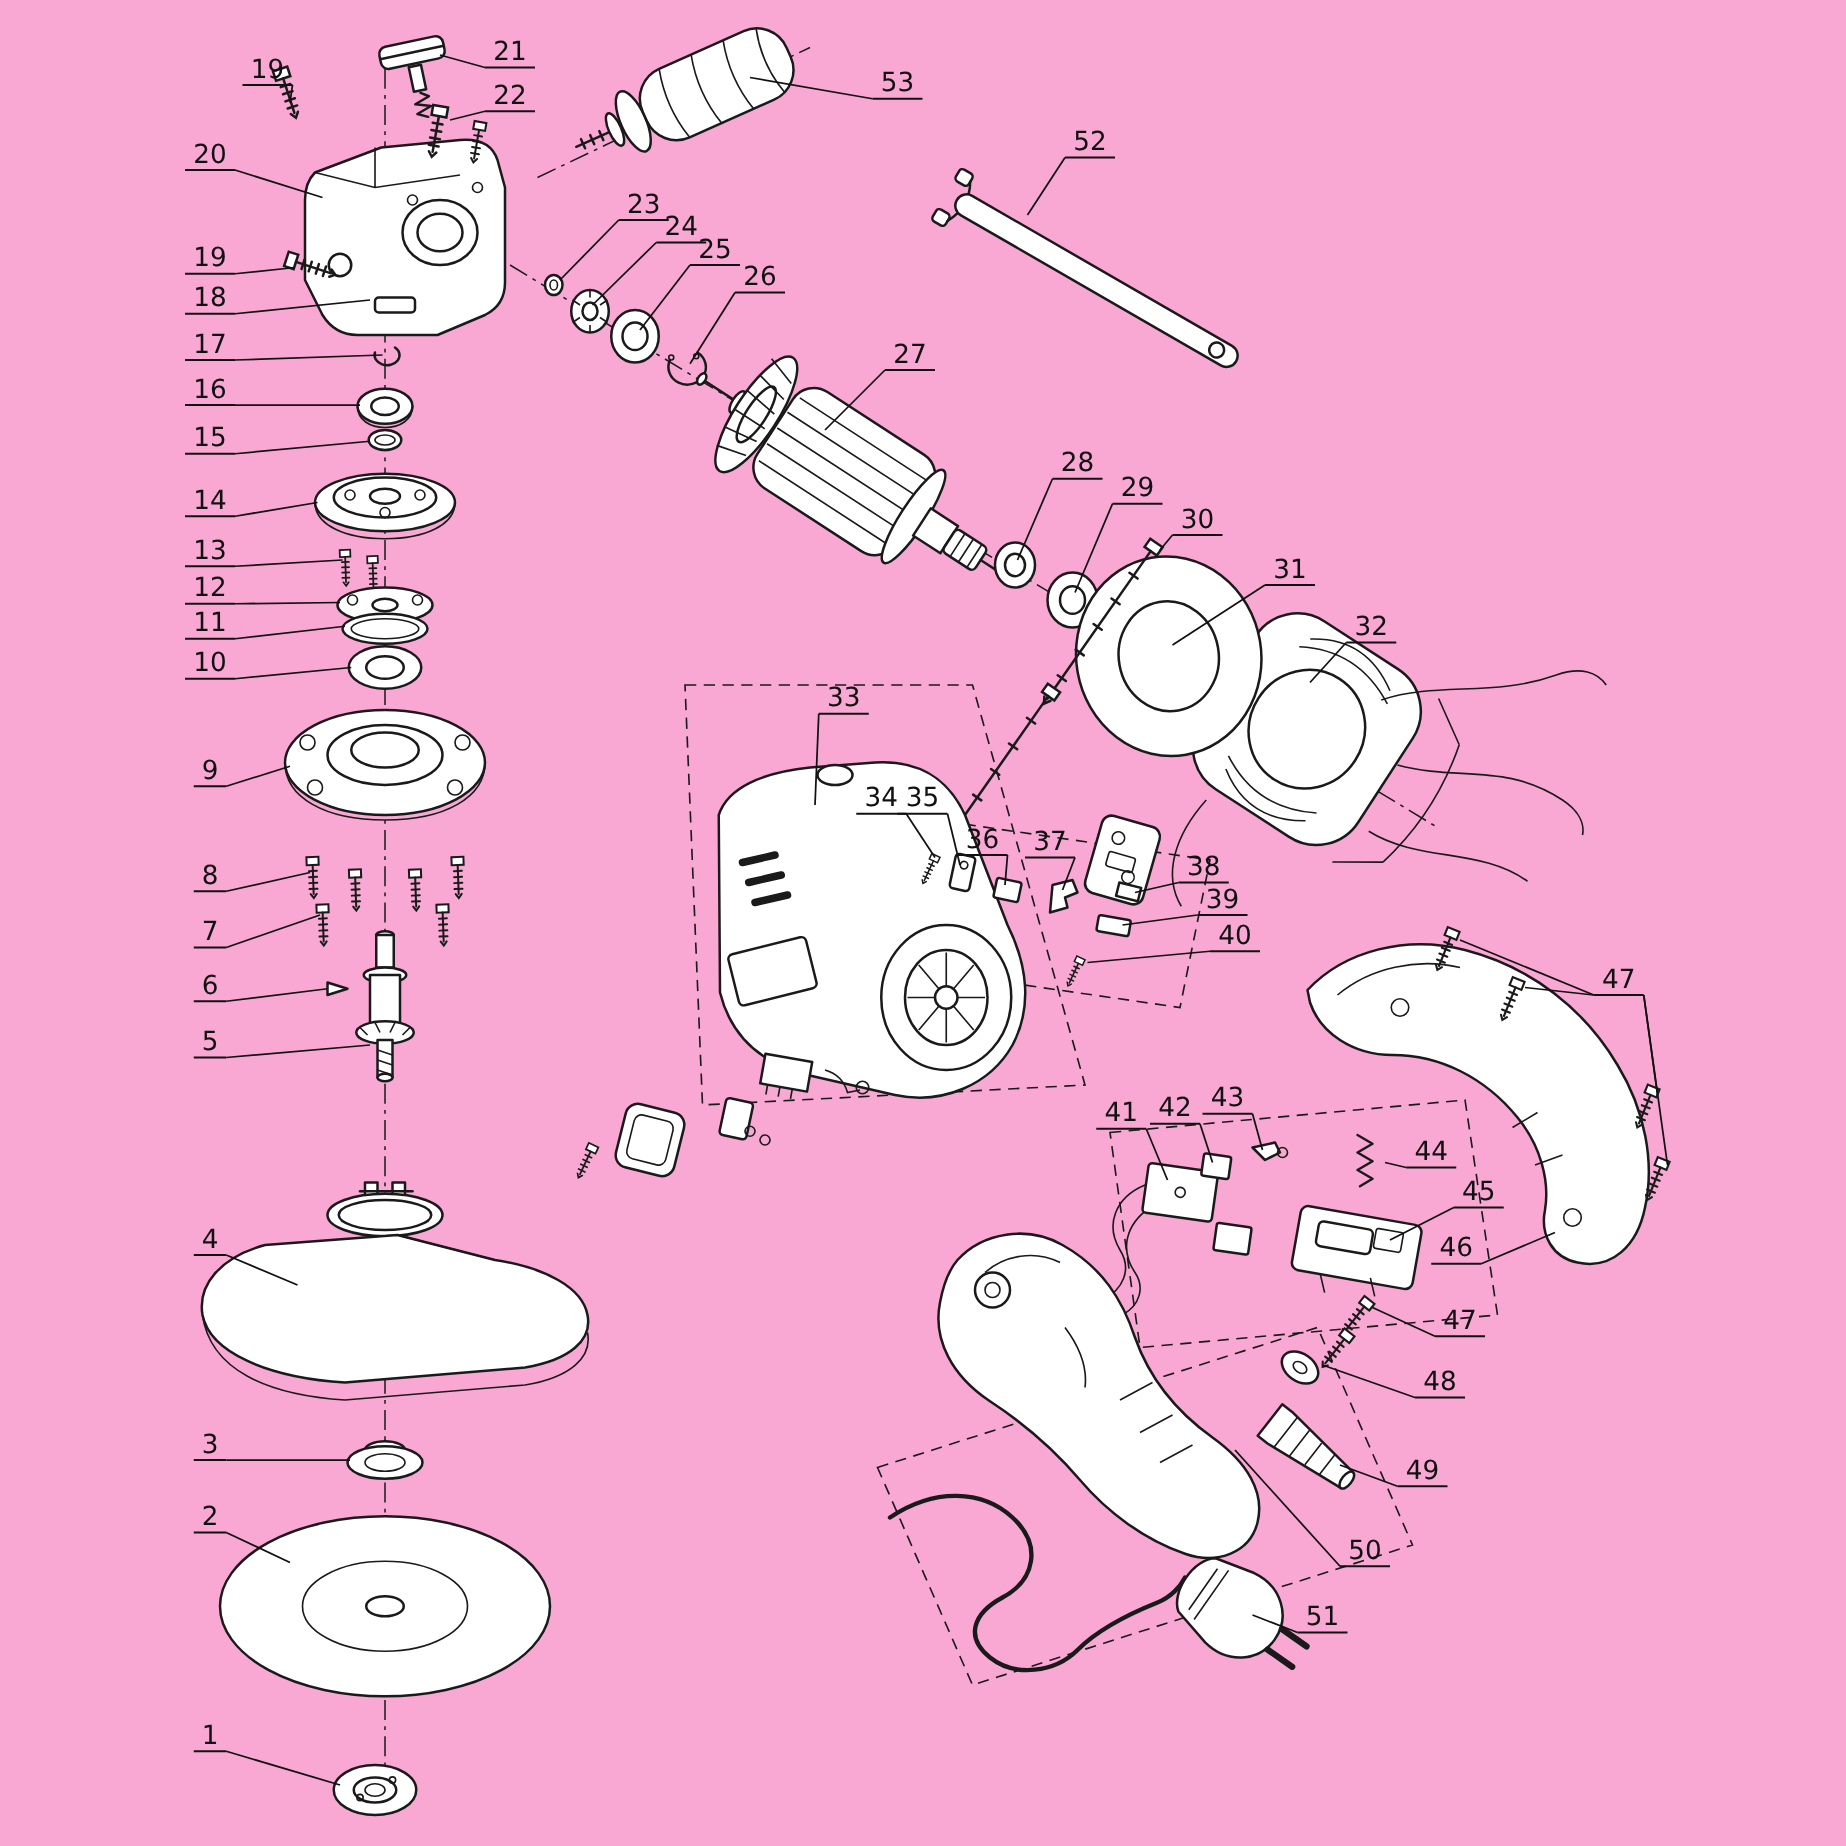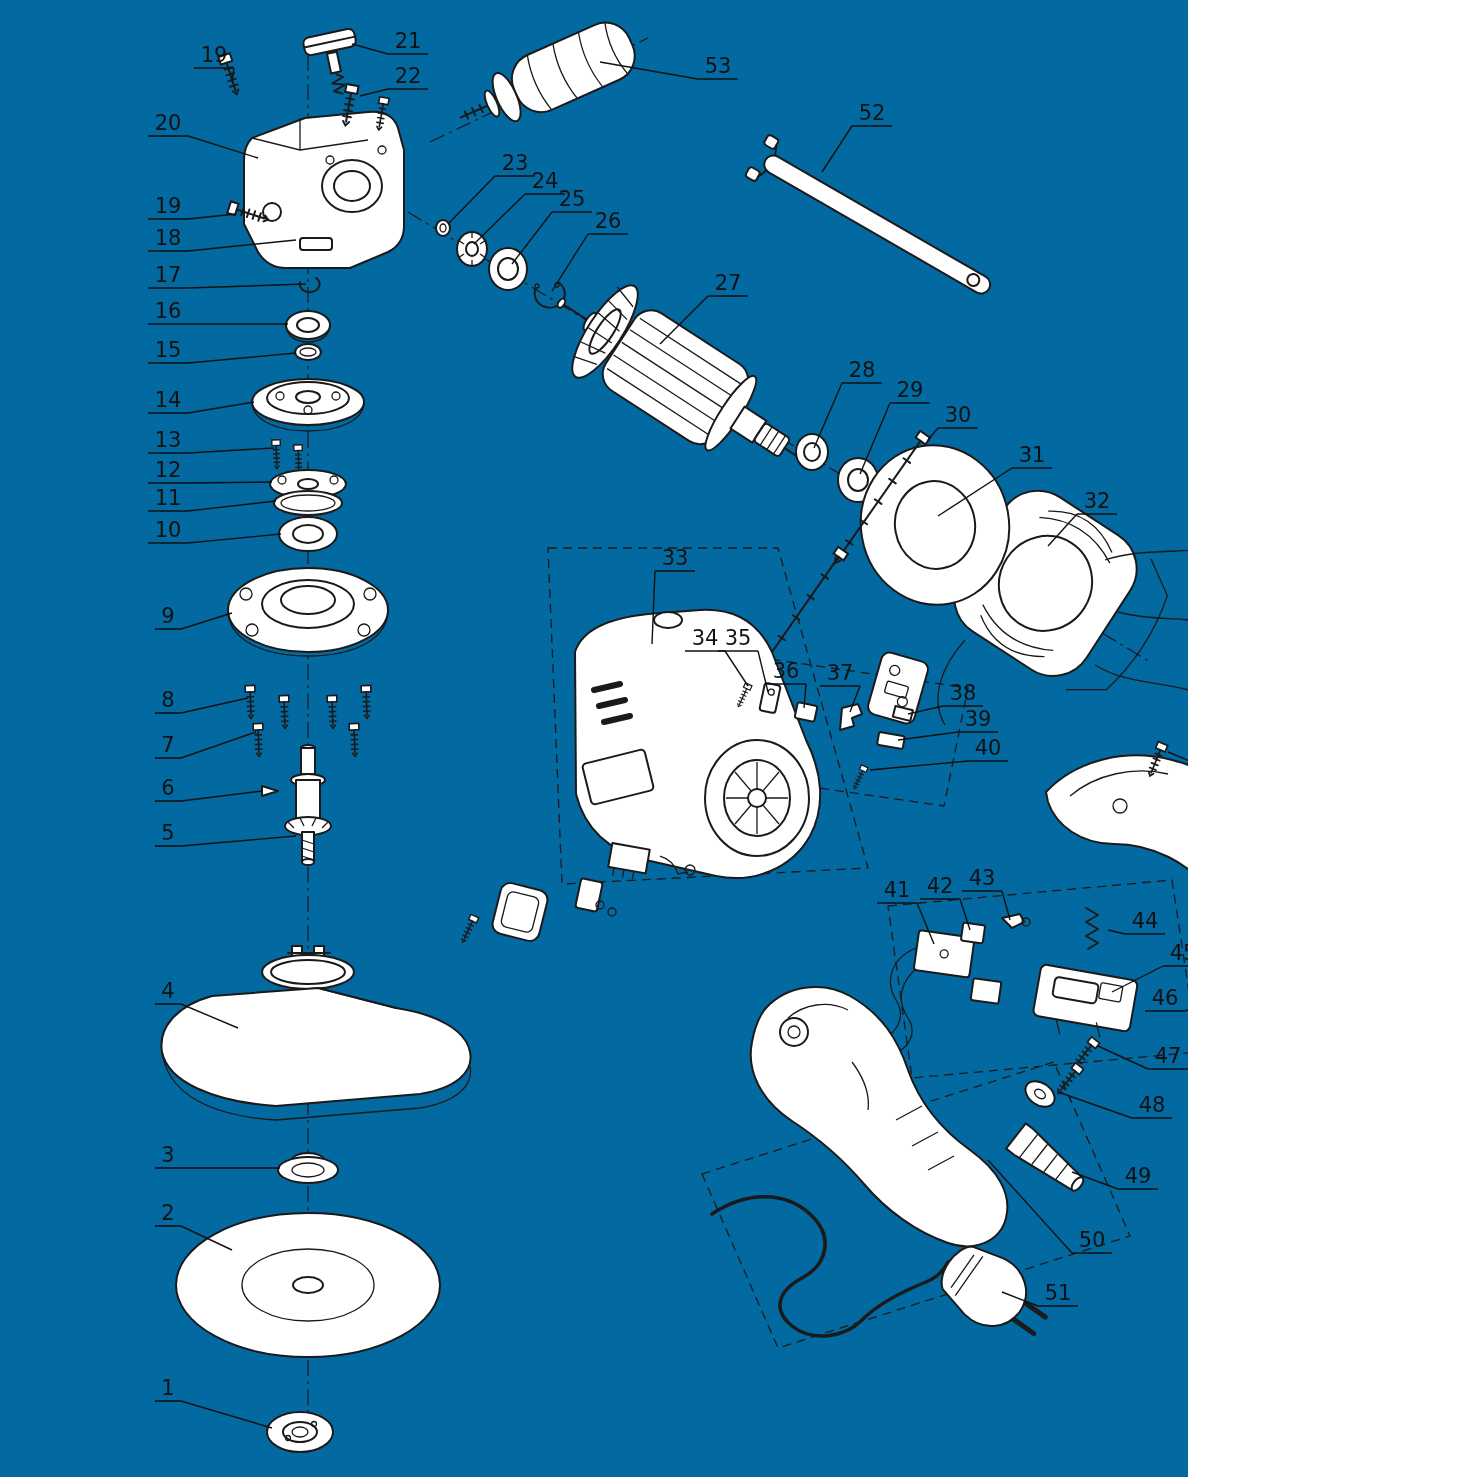--- a/index.html
+++ b/index.html
@@ -1,16 +1,16 @@
 <!DOCTYPE html>
 <html><head>
 <meta charset="utf-8">
 <style>
   html,body{margin:0;padding:0;background:#ffffff;}
-  .stage{position:relative;width:1188px;height:1477px;background:#0369a1;overflow:hidden;}
+  .stage{position:relative;width:1477px;height:1477px;background:#f9a8d4;overflow:hidden;}
   svg{display:block;}
   .ln{stroke:#1a1a1a;stroke-width:2;fill:none;stroke-linejoin:round;stroke-linecap:round;}
   .fw{fill:#ffffff;}
   .thin{stroke:#1a1a1a;stroke-width:1.3;fill:none;}
   .axis{stroke:#1a1a1a;stroke-width:1.2;fill:none;stroke-dasharray:16 5 3 5;}
   .phantom{stroke:#1a1a1a;stroke-width:1.3;fill:none;stroke-dasharray:9 6;}
   .cord{stroke:#1a1a1a;stroke-width:3.5;fill:none;stroke-linecap:round;}
   .vent{stroke:#1a1a1a;stroke-width:6;stroke-linecap:round;}
   .lbl{font:500 21px "DejaVu Sans", sans-serif;}
 </style>

